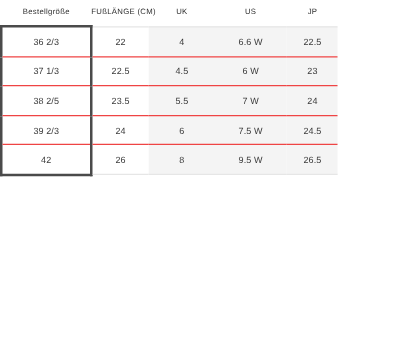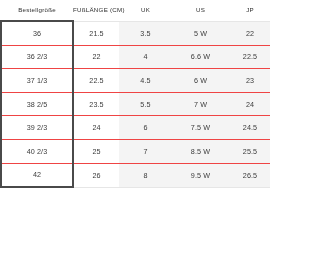--- a/index.html
+++ b/index.html
@@ -99,27 +99,20 @@
       <tr>
         <th>Bestellgröße</th>
         <th>FUßLÄNGE (CM)</th>
         <th>UK</th>
         <th>US</th>
         <th>JP</th>
       </tr>
     </thead>
     <tbody id="table-body">
         <tr>
-          <td class="col-order">36</td>
-          <td class="col-length">21.5</td>
-          <td class="col-uk shaded">3.5</td>
-          <td class="col-us shaded">5 W</td>
-          <td class="col-jp shaded">22</td>
-        </tr>
-        <tr>
           <td class="col-order">36 2/3</td>
           <td class="col-length">22</td>
           <td class="col-uk shaded">4</td>
           <td class="col-us shaded">6.6 W</td>
           <td class="col-jp shaded">22.5</td>
         </tr>
         <tr>
           <td class="col-order">37 1/3</td>
           <td class="col-length">22.5</td>
           <td class="col-uk shaded">4.5</td>
@@ -134,27 +127,20 @@
           <td class="col-jp shaded">24</td>
         </tr>
         <tr>
           <td class="col-order">39 2/3</td>
           <td class="col-length">24</td>
           <td class="col-uk shaded">6</td>
           <td class="col-us shaded">7.5 W</td>
           <td class="col-jp shaded">24.5</td>
         </tr>
         <tr>
-          <td class="col-order">40 2/3</td>
-          <td class="col-length">25</td>
-          <td class="col-uk shaded">7</td>
-          <td class="col-us shaded">8.5 W</td>
-          <td class="col-jp shaded">25.5</td>
-        </tr>
-        <tr>
           <td class="col-order">42</td>
           <td class="col-length">26</td>
           <td class="col-uk shaded">8</td>
           <td class="col-us shaded">9.5 W</td>
           <td class="col-jp shaded">26.5</td>
         </tr>
       </tbody>
   </table>
 </div>
 

